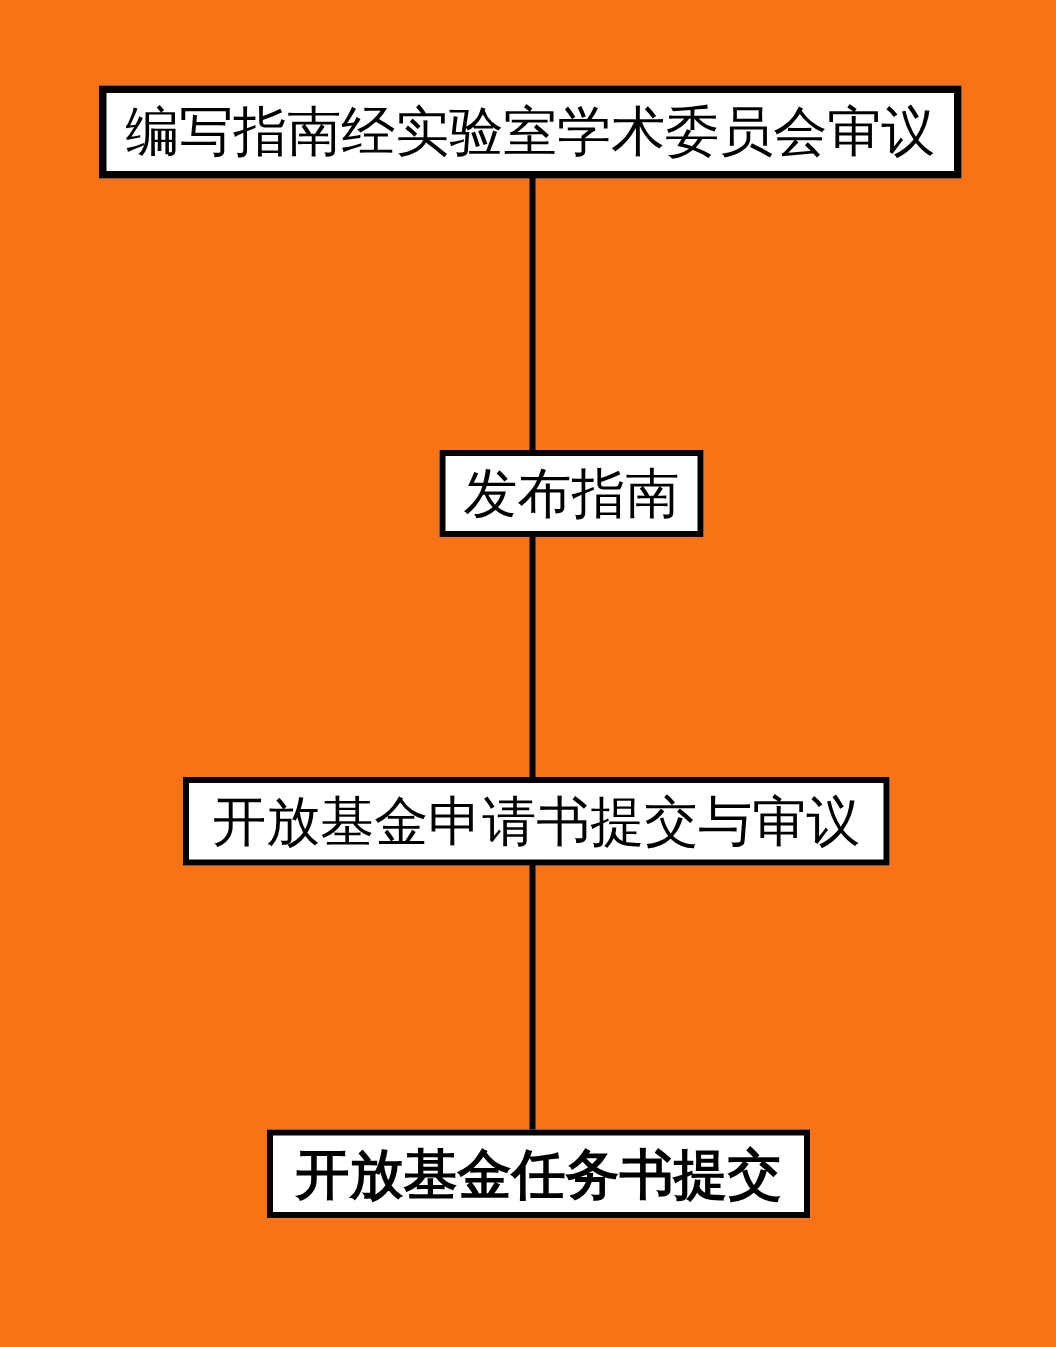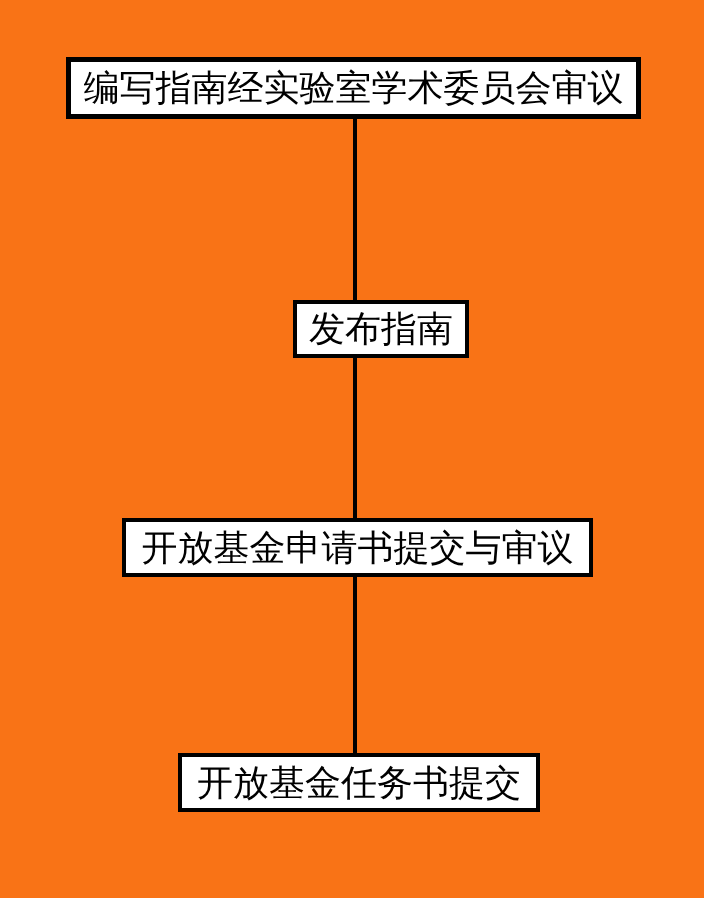--- a/index.html
+++ b/index.html
@@ -26,21 +26,21 @@
     white-space: nowrap;
     color: #000000;
     font-size: 36px;
     font-weight: 400;
     line-height: 1;
     letter-spacing: 0;
   }
   .node-1 { left: 66px;  top: 57px;  width: 575px; height: 62px; border-width: 5px; }
   .node-2 { left: 267px; top: 300px; width: 176px; height: 58px; margin-left: 26px; }
   .node-3 { left: 122px; top: 518px; width: 471px; height: 59px; text-align: right; }
-  .node-4 { left: 178px; top: 753px; width: 362px; height: 59px; }
+  .node-4 { left: 178px; top: 753px; width: 362px; height: 59px; font-weight: bold; }
   .connector {
     position: absolute;
     left: 353px;
     width: 4px;
     background: #000000;
   }
   .connector-1 { top: 117px; height: 185px; }
   .connector-2 { top: 356px; height: 164px; }
   .connector-3 { top: 575px; height: 180px; }
 </style>

